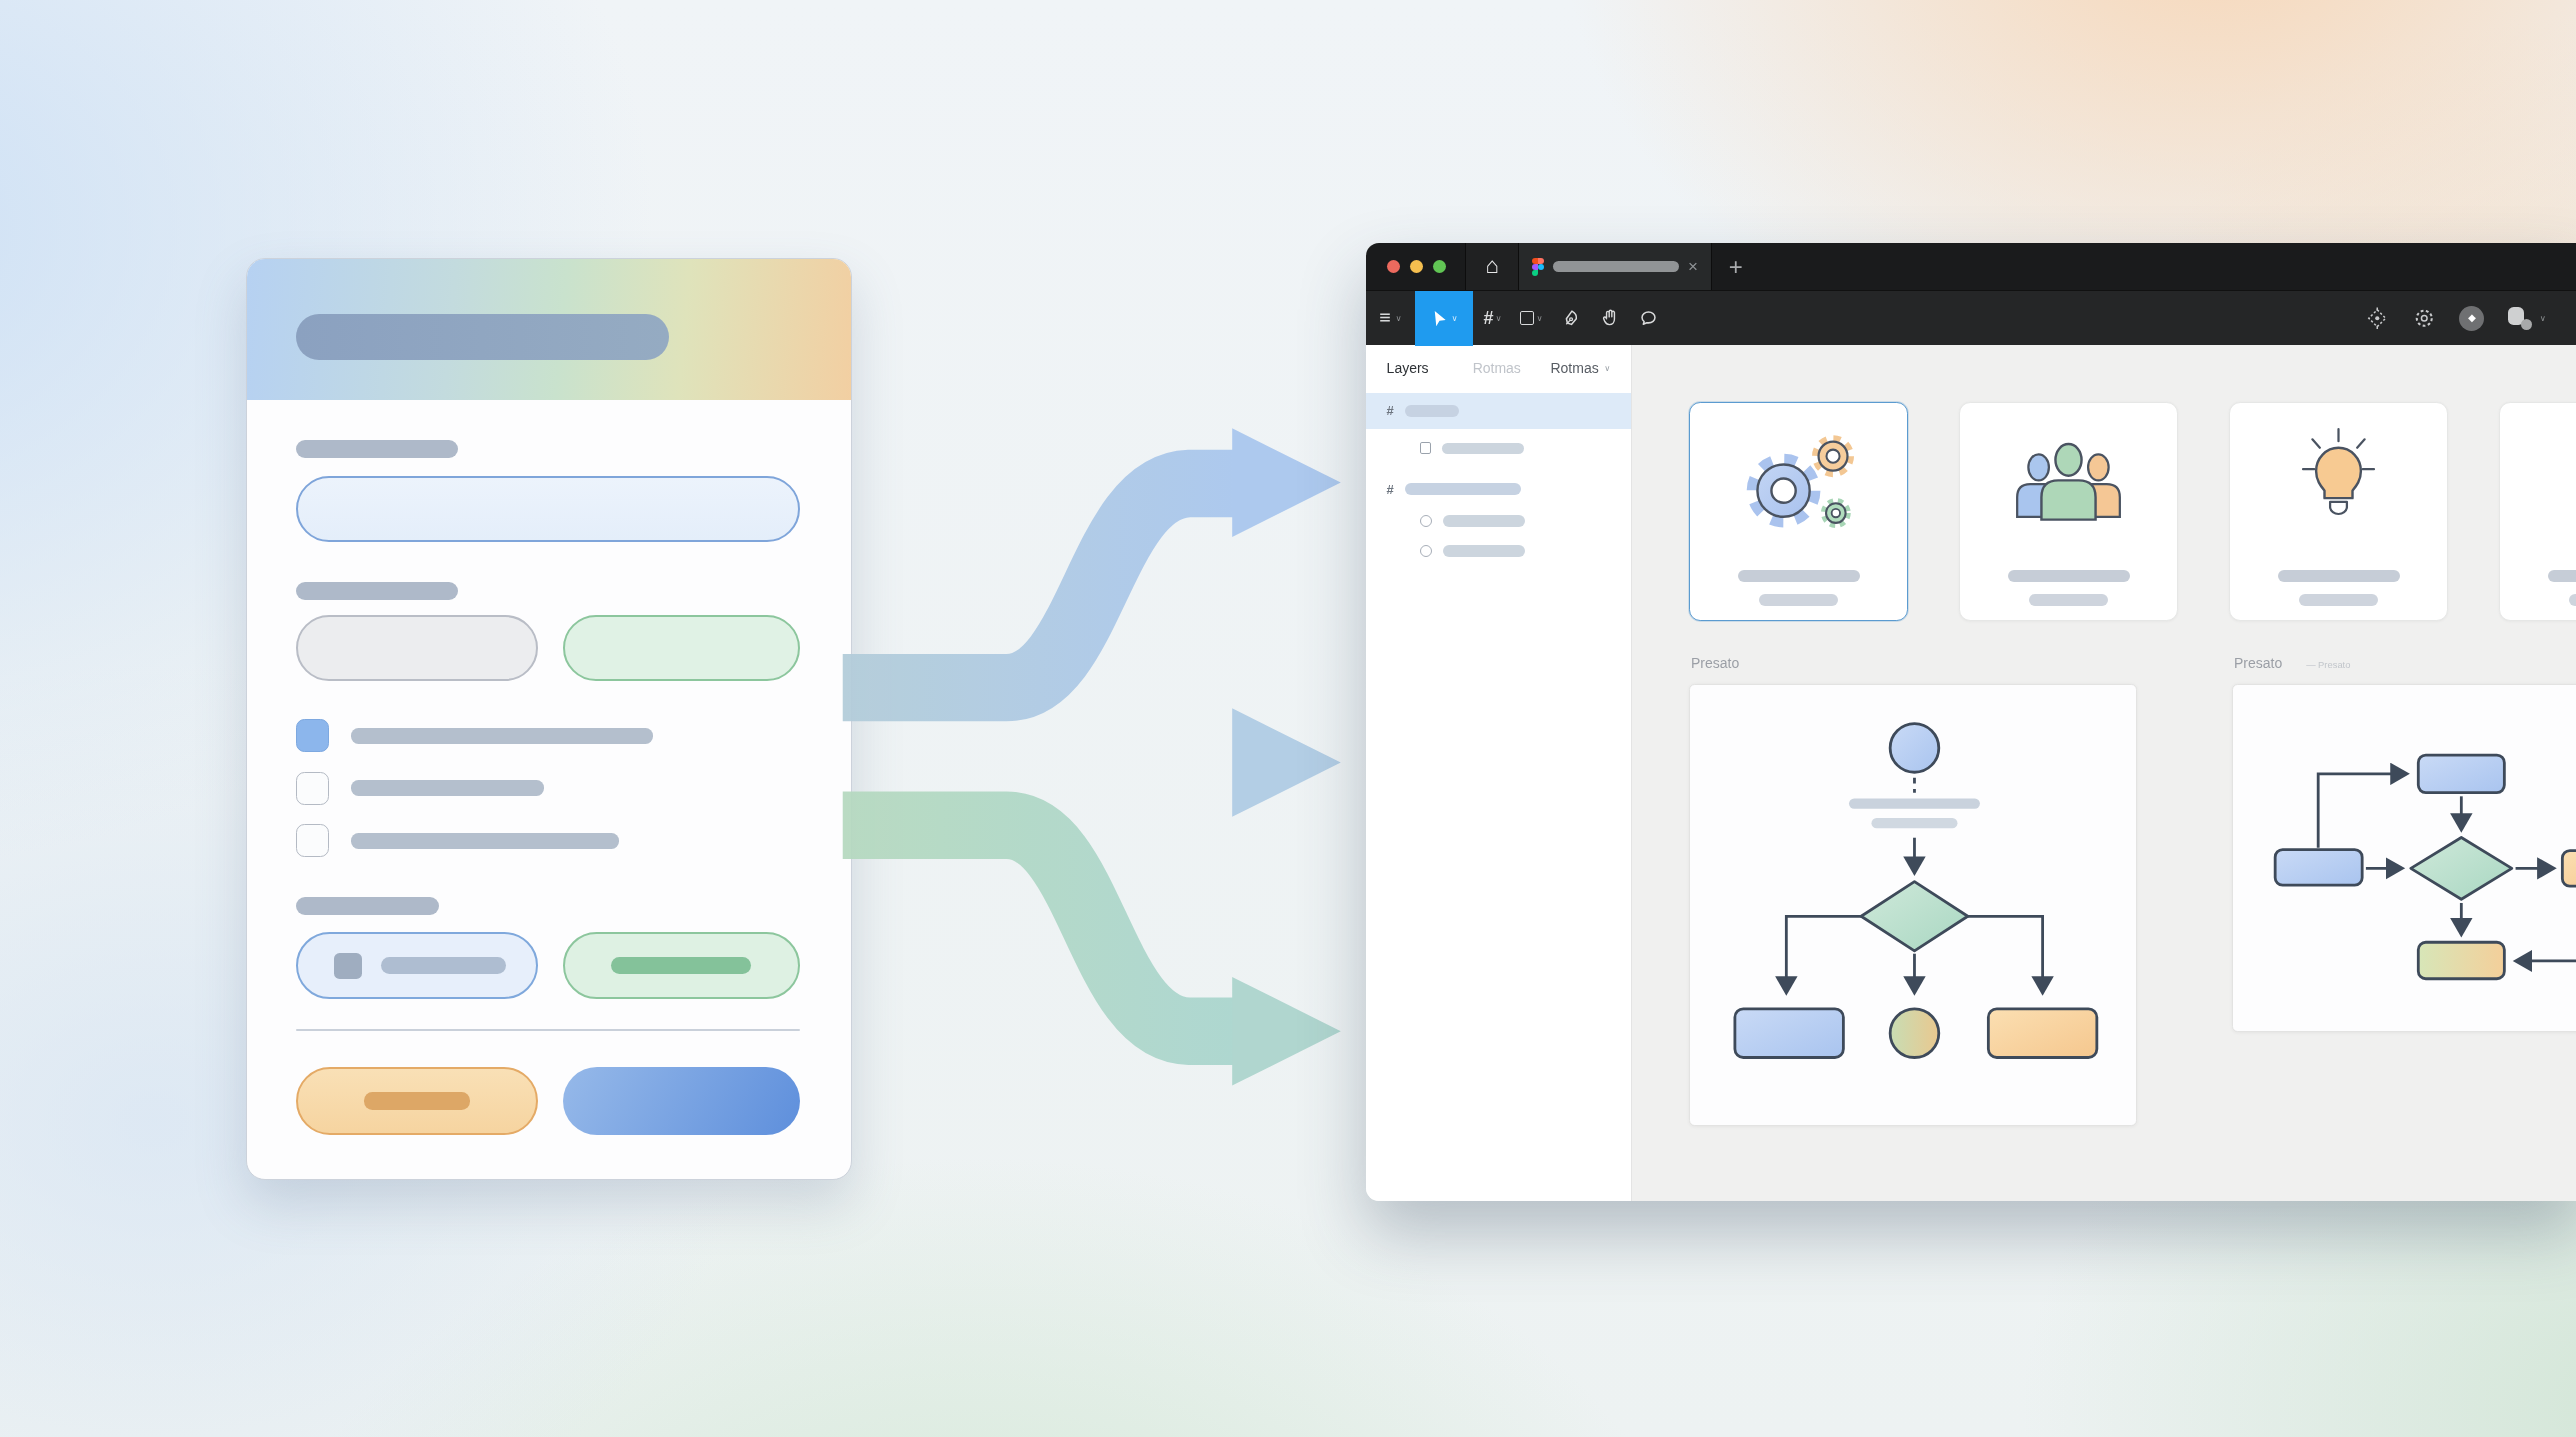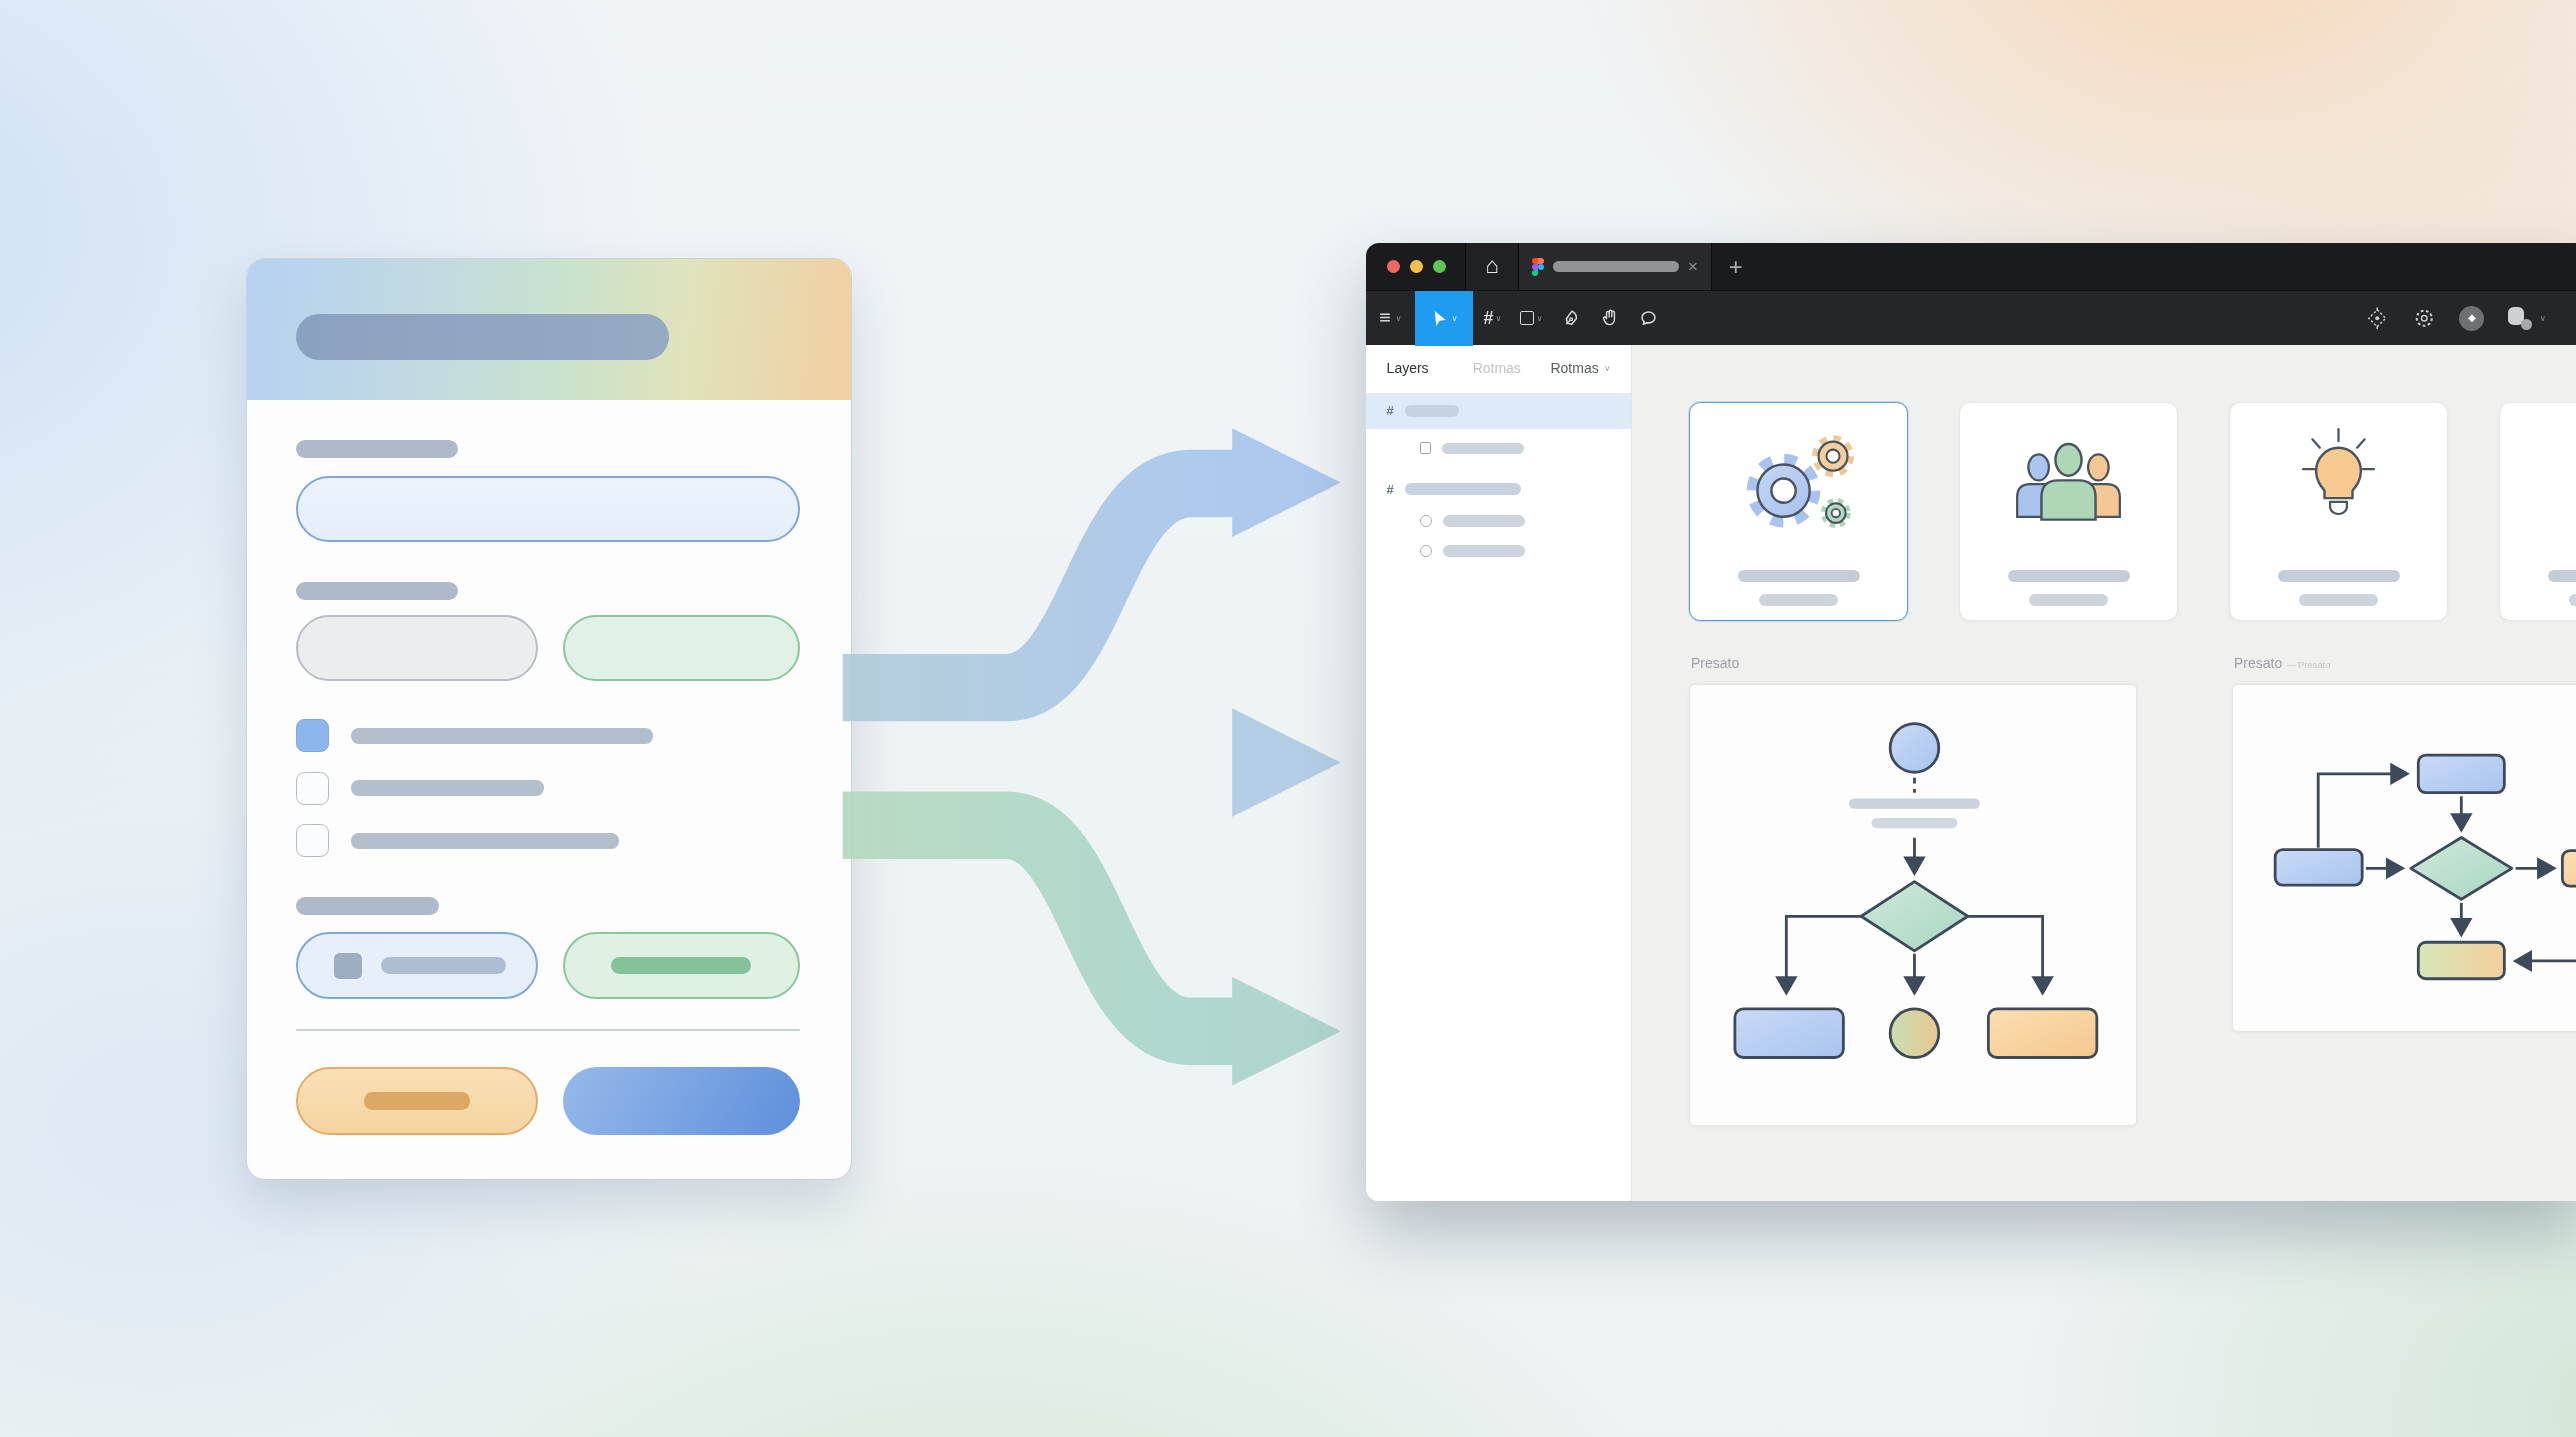--- a/index.html
+++ b/index.html
@@ -110,21 +110,21 @@
   .card{width:219px;height:219px;background:#fff;border:0.9px solid #e6e7e6;border-radius:11.2px;
     box-shadow:0 0.9px 2.8px rgba(0,0,0,.04);position:relative;}
   .card.selected{border:1.9px solid #5b9bd0;box-shadow:0 0 0 0.9px rgba(91,155,208,.25);}
   .card svg{display:block;margin:13px auto 0;}
   .card-lines{position:absolute;left:0;right:0;top:167px;display:flex;flex-direction:column;align-items:center;gap:12px;}
   .cl1{width:122px;height:12px;border-radius:6.6px;background:#c6cdd7;}
   .cl2{width:79px;height:12px;border-radius:6.6px;background:#ced4dd;}
   .ab-label{position:absolute;font-size:14px;color:#9b9fa6;}
   .lab1{left:59px;top:310px;}
   .lab2{left:602px;top:310px;}
-  .ab-suffix{font-size:9.4px;color:#c2c6cb;}
+  .ab-suffix{font-size:9.4px;color:#c2c6cb;margin-left:20px;}
   .artboard{position:absolute;background:#fdfdfe;border:0.9px solid #e3e3e2;border-radius:5.6px;box-shadow:0 0.9px 3.7px rgba(0,0,0,.05);}
   .ab1{left:57px;top:339px;width:448px;height:442px;}
   .ab2{left:600px;top:339px;width:524px;height:348px;}
 </style>
 </head>
 <body>
 
 <div id="stage">
 
   <div class="form-card">

